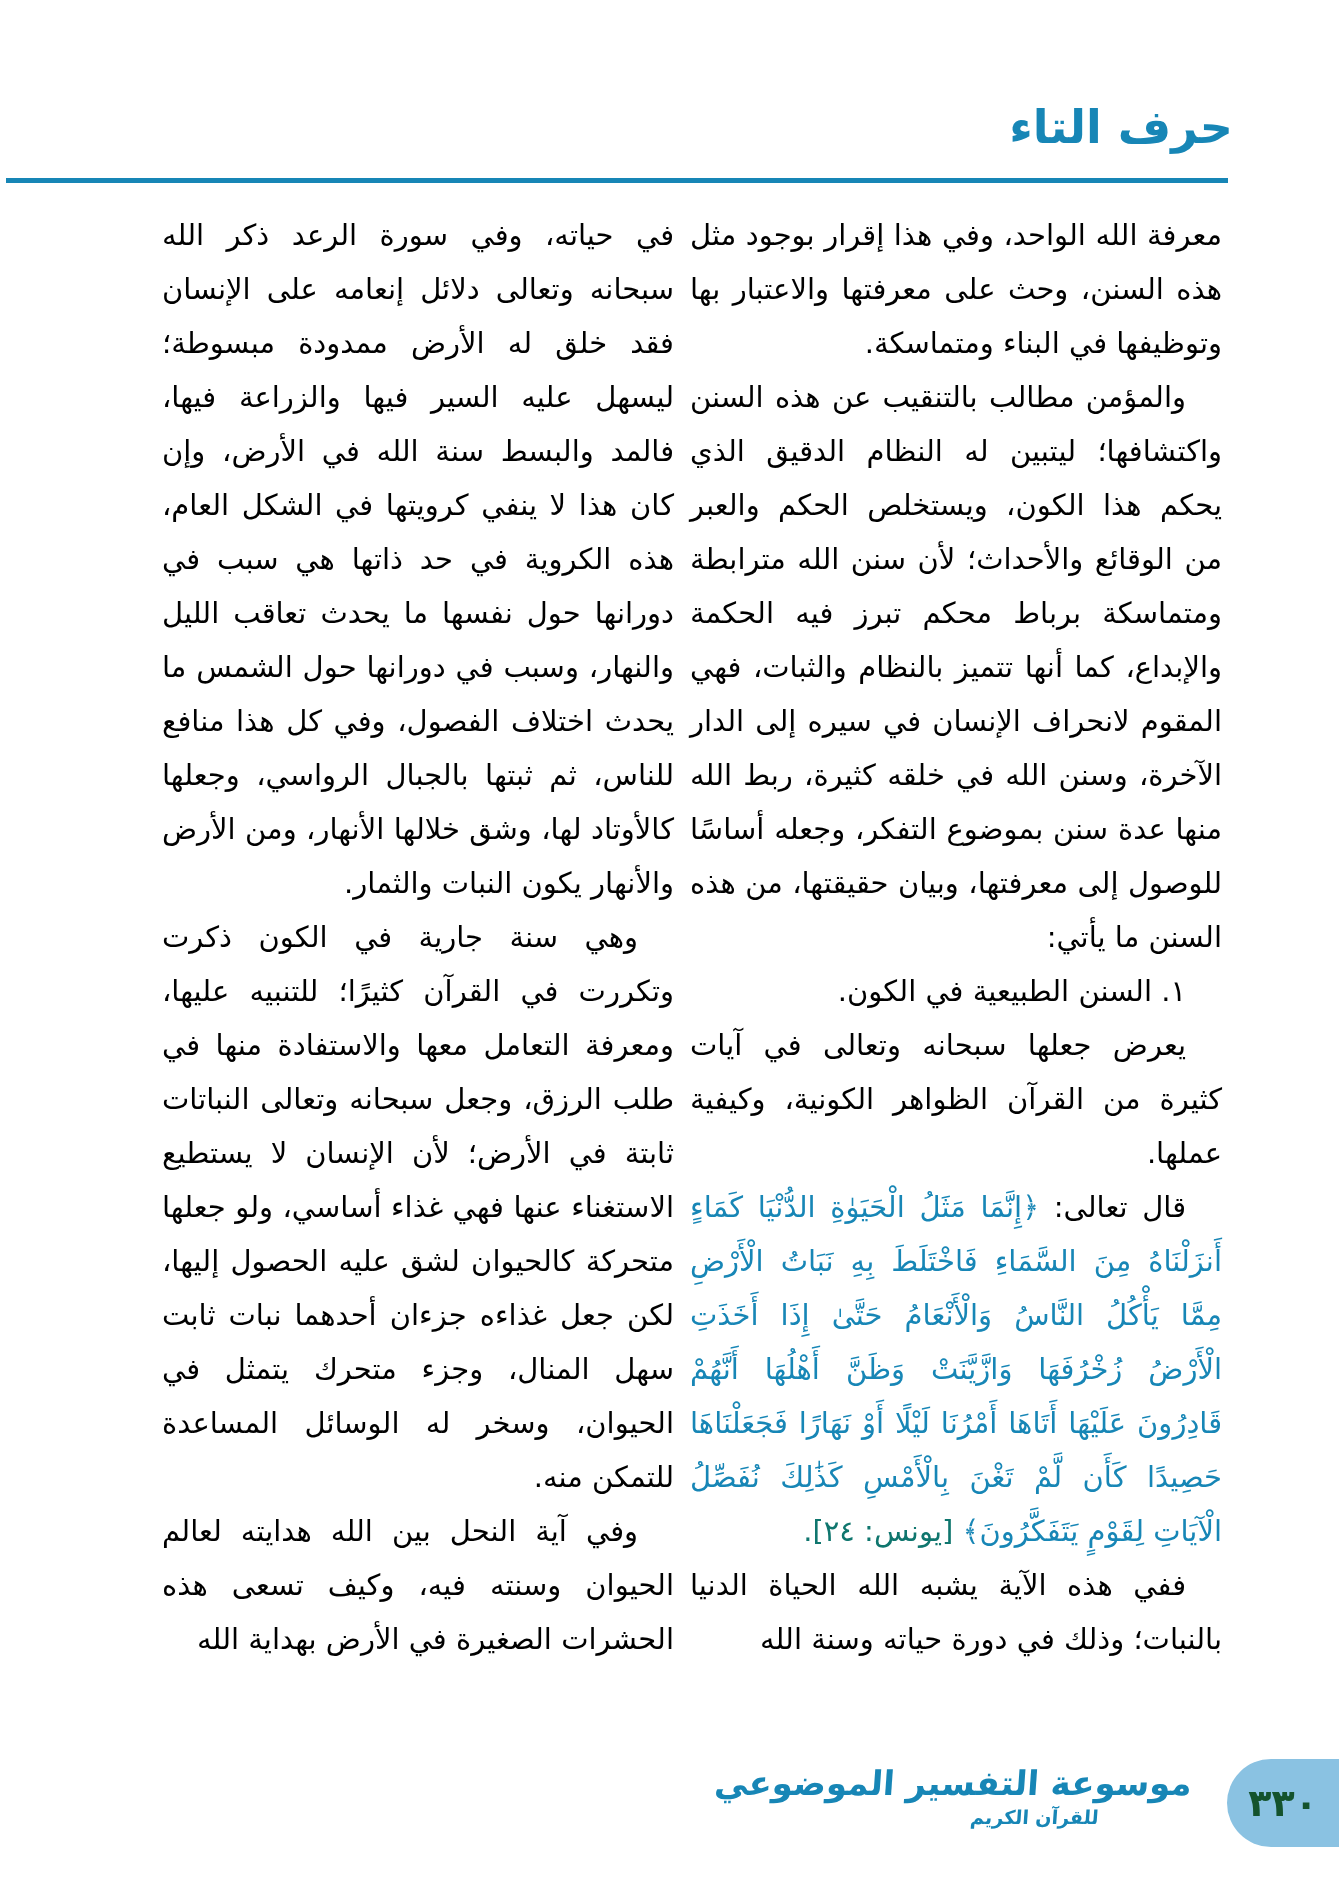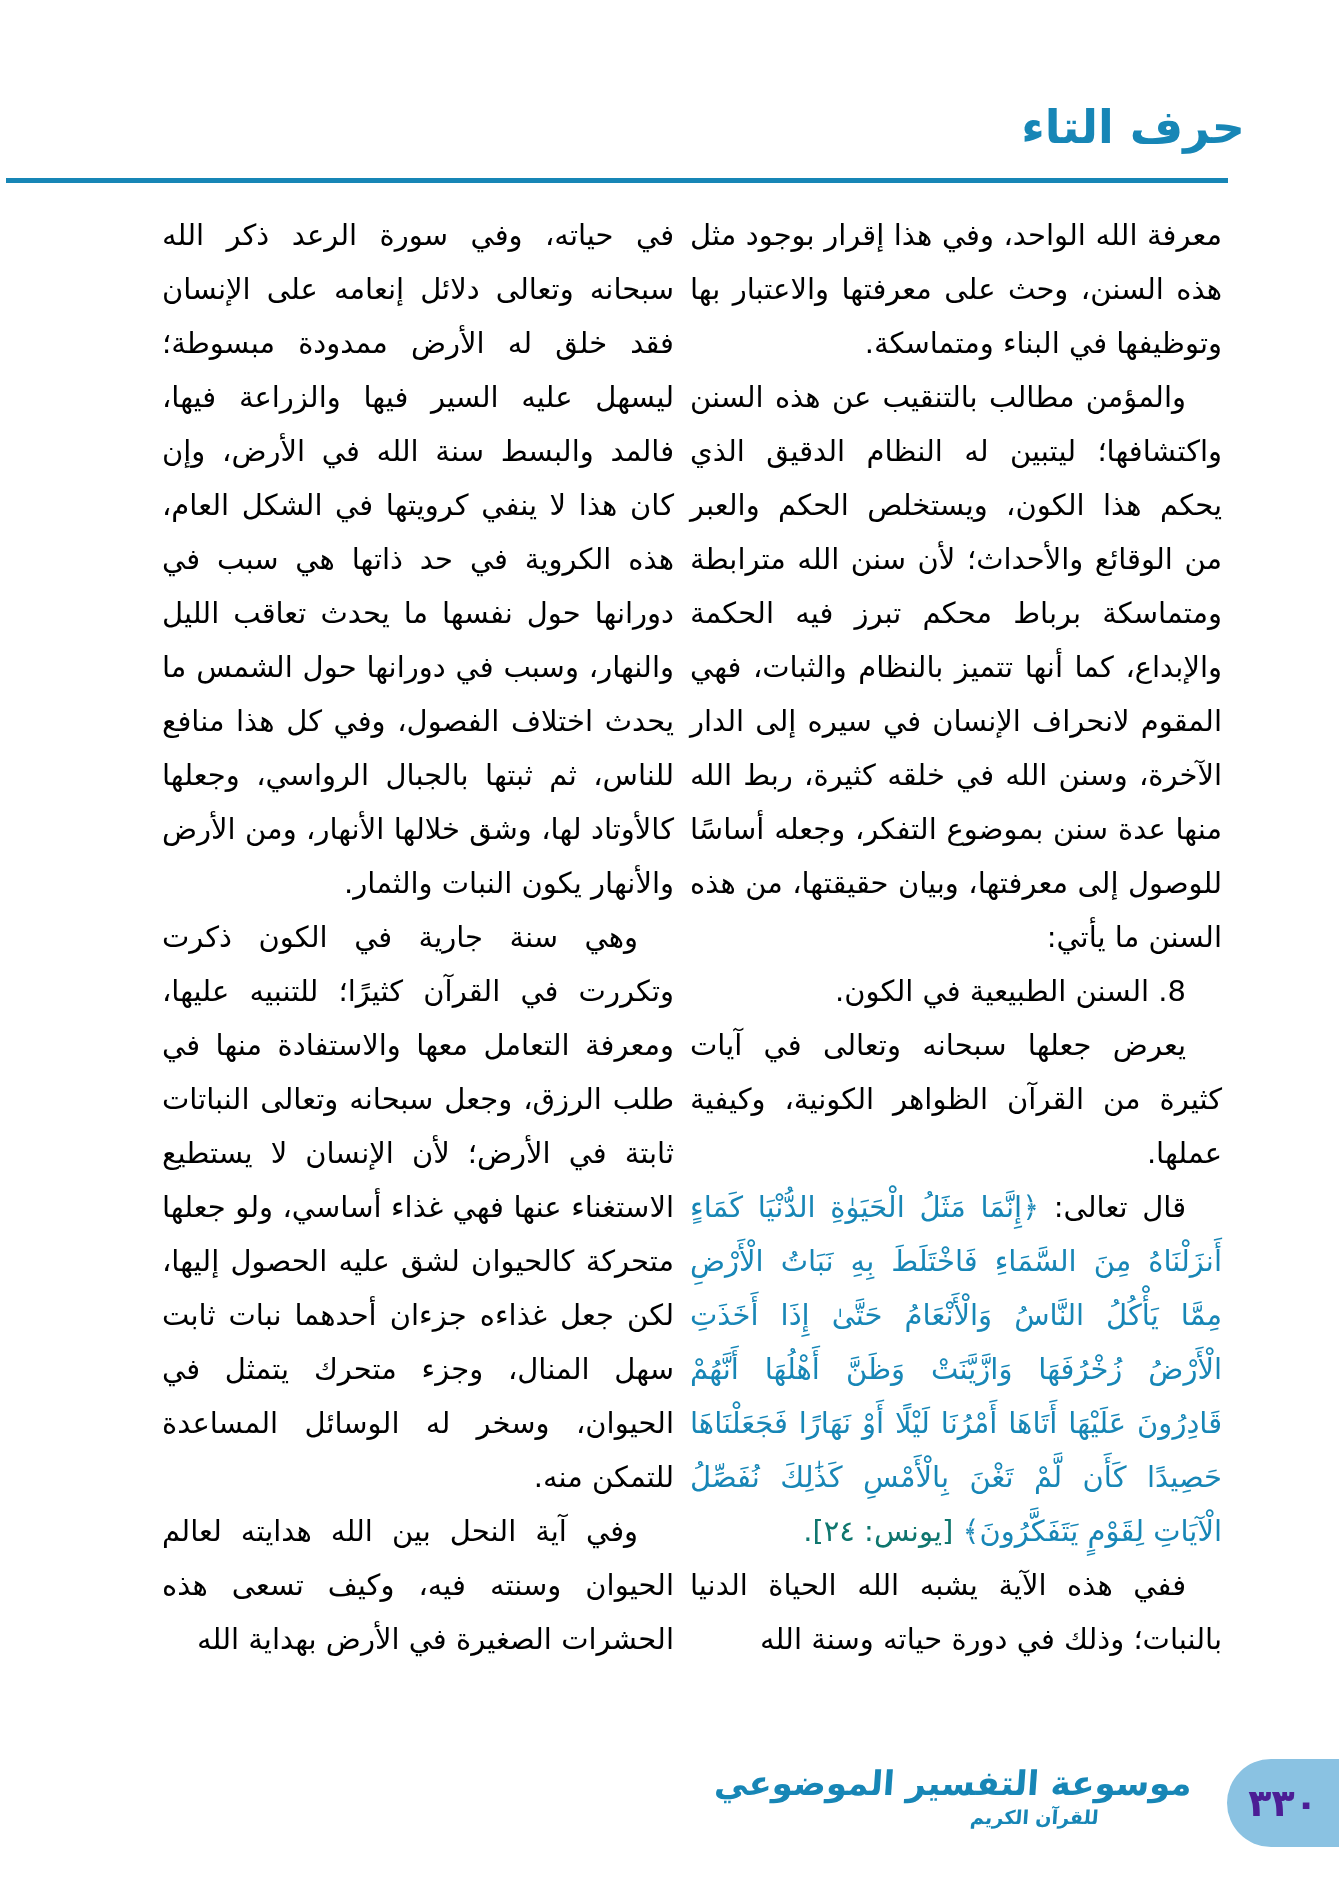--- a/index.html
+++ b/index.html
@@ -10,21 +10,21 @@
   .page{
     position:relative;
     width:1339px;height:1890px;
     background:#ffffff;
     overflow:hidden;
     direction:rtl;
     font-family:"DejaVu Sans", sans-serif;
   }
   .chapter-title{
     position:absolute;
-    top:104px;right:94px;
+    top:104px;right:106px;
     color:var(--teal);
     font-size:46px;
     font-weight:bold;
     letter-spacing:-2px;
     line-height:1;
   }
   .header-rule{
     position:absolute;
     top:178px;left:6px;width:1222px;height:5px;
     background:var(--teal);
@@ -73,40 +73,40 @@
     font-weight:bold;
     line-height:1.3;
   }
   .page-number-pill{
     position:absolute;
     top:1759px;right:0;
     width:112px;height:88px;
     background:var(--pill_blue);
     border-radius:44px 0 0 44px;
     display:flex;align-items:center;justify-content:center;
-    color:#4c1d95;
+    color:#14532d;
     font-size:38px;
     font-weight:bold;
   }
 </style>
 </head>
 <body>
 
 <div class="page">
 
   <div class="chapter-title">حرف التاء</div>
 
   <div class="header-rule"></div>
 
   <div class="columns">
 
     <div class="col col-right">
       <p>معرفة الله الواحد، وفي هذا إقرار بوجود مثل هذه السنن، وحث على معرفتها والاعتبار بها وتوظيفها في البناء ومتماسكة.</p>
       <p class="indent">والمؤمن مطالب بالتنقيب عن هذه السنن واكتشافها؛ ليتبين له النظام الدقيق الذي يحكم هذا الكون، ويستخلص الحكم والعبر من الوقائع والأحداث؛ لأن سنن الله مترابطة ومتماسكة برباط محكم تبرز فيه الحكمة والإبداع، كما أنها تتميز بالنظام والثبات، فهي المقوم لانحراف الإنسان في سيره إلى الدار الآخرة، وسنن الله في خلقه كثيرة، ربط الله منها عدة سنن بموضوع التفكر، وجعله أساسًا للوصول إلى معرفتها، وبيان حقيقتها، من هذه السنن ما يأتي:</p>
-      <p class="list-head">8. السنن الطبيعية في الكون.</p>
+      <p class="list-head">١. السنن الطبيعية في الكون.</p>
       <p class="indent">يعرض جعلها سبحانه وتعالى في آيات كثيرة من القرآن الظواهر الكونية، وكيفية عملها.</p>
       <p class="indent verse-para"><span class="verse-intro">قال تعالى: </span><span class="verse-text">﴿إِنَّمَا مَثَلُ الْحَيَوٰةِ الدُّنْيَا كَمَاءٍ أَنزَلْنَاهُ مِنَ السَّمَاءِ فَاخْتَلَطَ بِهِ نَبَاتُ الْأَرْضِ مِمَّا يَأْكُلُ النَّاسُ وَالْأَنْعَامُ حَتَّىٰ إِذَا أَخَذَتِ الْأَرْضُ زُخْرُفَهَا وَازَّيَّنَتْ وَظَنَّ أَهْلُهَا أَنَّهُمْ قَادِرُونَ عَلَيْهَا أَتَاهَا أَمْرُنَا لَيْلًا أَوْ نَهَارًا فَجَعَلْنَاهَا حَصِيدًا كَأَن لَّمْ تَغْنَ بِالْأَمْسِ كَذَٰلِكَ نُفَصِّلُ الْآيَاتِ لِقَوْمٍ يَتَفَكَّرُونَ﴾ </span><span class="verse-ref">[يونس: ٢٤].</span></p>
       <p class="indent">ففي هذه الآية يشبه الله الحياة الدنيا بالنبات؛ وذلك في دورة حياته وسنة الله</p>
     </div>
 
     <div class="col col-left">
       <p>في حياته، وفي سورة الرعد ذكر الله سبحانه وتعالى دلائل إنعامه على الإنسان فقد خلق له الأرض ممدودة مبسوطة؛ ليسهل عليه السير فيها والزراعة فيها، فالمد والبسط سنة الله في الأرض، وإن كان هذا لا ينفي كرويتها في الشكل العام، هذه الكروية في حد ذاتها هي سبب في دورانها حول نفسها ما يحدث تعاقب الليل والنهار، وسبب في دورانها حول الشمس ما يحدث اختلاف الفصول، وفي كل هذا منافع للناس، ثم ثبتها بالجبال الرواسي، وجعلها كالأوتاد لها، وشق خلالها الأنهار، ومن الأرض والأنهار يكون النبات والثمار.</p>
       <p class="indent">وهي سنة جارية في الكون ذكرت وتكررت في القرآن كثيرًا؛ للتنبيه عليها، ومعرفة التعامل معها والاستفادة منها في طلب الرزق، وجعل سبحانه وتعالى النباتات ثابتة في الأرض؛ لأن الإنسان لا يستطيع الاستغناء عنها فهي غذاء أساسي، ولو جعلها متحركة كالحيوان لشق عليه الحصول إليها، لكن جعل غذاءه جزءان أحدهما نبات ثابت سهل المنال، وجزء متحرك يتمثل في الحيوان، وسخر له الوسائل المساعدة للتمكن منه.</p>
       <p class="indent">وفي آية النحل بين الله هدايته لعالم الحيوان وسنته فيه، وكيف تسعى هذه الحشرات الصغيرة في الأرض بهداية الله</p>
     </div>

